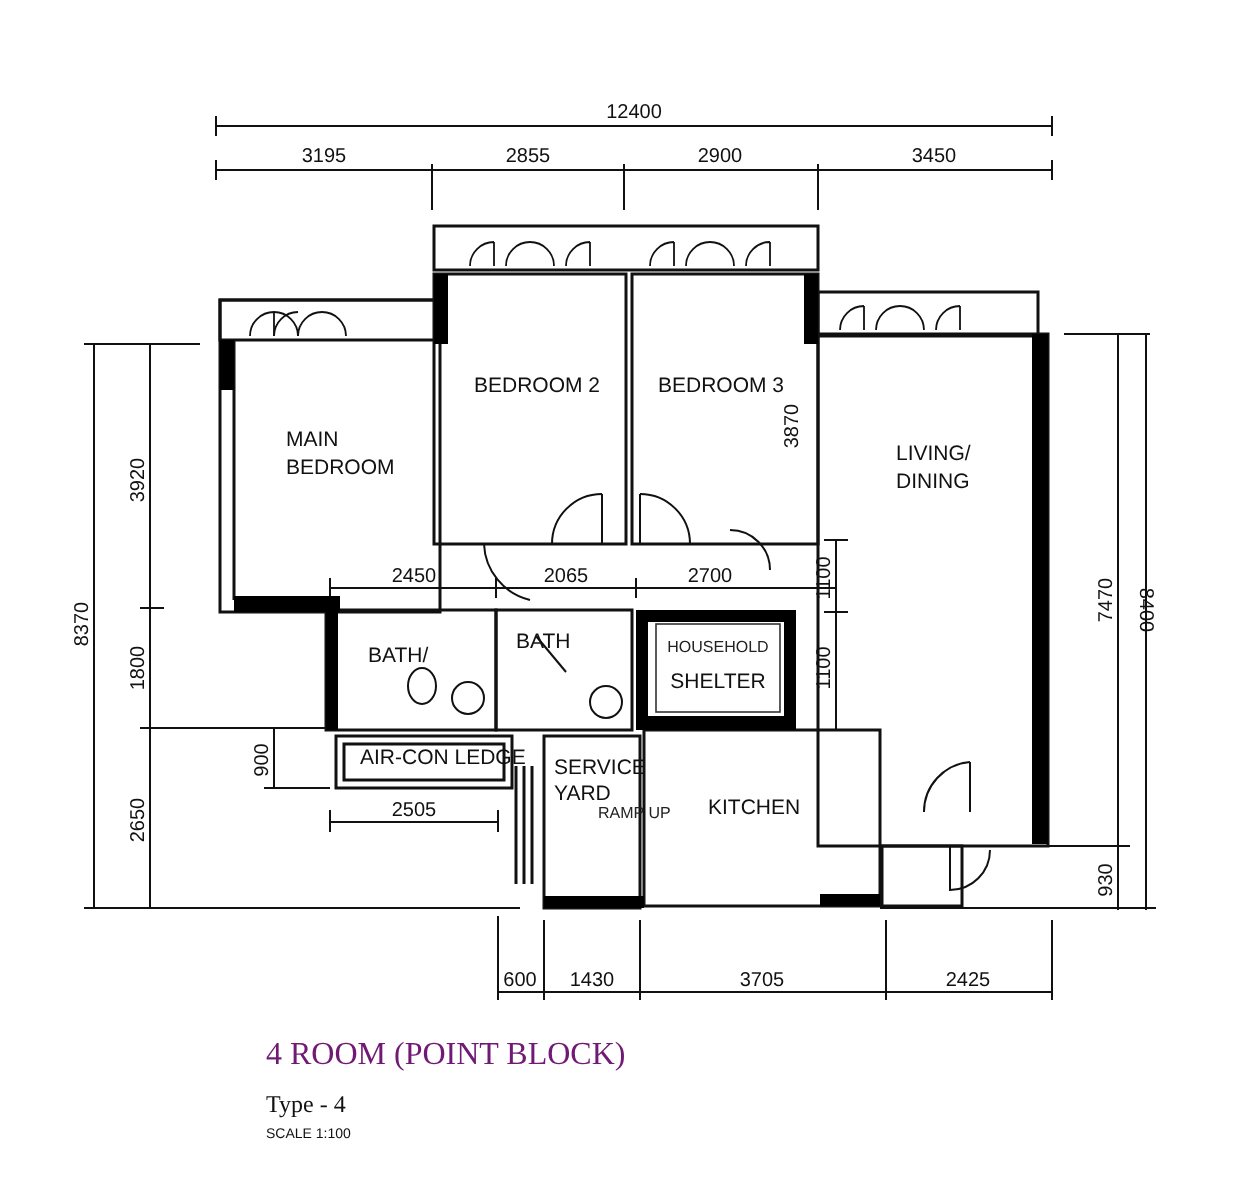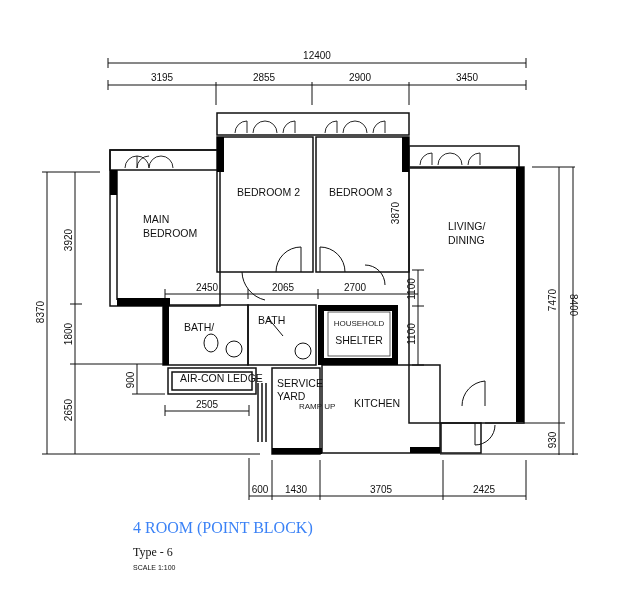--- a/index.html
+++ b/index.html
@@ -1,21 +1,21 @@
 <!DOCTYPE html>
 <html><head>
 <meta charset="utf-8">
 <style>
   html, body { margin:0; padding:0; background:#ffffff; }
   body { width:618px; height:600px; position:relative; overflow:hidden; font-family:"Liberation Sans", sans-serif; }
   svg { position:absolute; left:0; top:0; }
   .dim { font-family:"Liberation Sans", sans-serif; font-size:10px; fill:#111; }
   .room { font-family:"Liberation Sans", sans-serif; font-size:10.5px; fill:#111; }
   .small { font-family:"Liberation Sans", sans-serif; font-size:8px; fill:#222; }
-  .title { position:absolute; left:133px; top:519px; font-family:"Liberation Serif", serif; font-size:16px; color:#3b82f6; }
+  .title { position:absolute; left:133px; top:519px; font-family:"Liberation Serif", serif; font-size:16px; color:#701a75; }
   .subtitle { position:absolute; left:133px; top:545px; font-family:"Liberation Serif", serif; font-size:12px; color:#111; }
   .scale { position:absolute; left:133px; top:564px; font-family:"Liberation Sans", sans-serif; font-size:7px; color:#111; }
 </style>
 </head>
 <body>
 
 <svg width="618" height="600" viewBox="0 0 618 600" xmlns="http://www.w3.org/2000/svg">
   <g stroke="#111" stroke-width="1" fill="none">
 
     <line x1="108" y1="63" x2="526" y2="63"></line>
@@ -186,14 +186,14 @@
   <text class="small" x="359" y="326" text-anchor="middle" font-size="7">HOUSEHOLD</text>
   <text class="room" x="359" y="344" text-anchor="middle" font-size="9">SHELTER</text>
   <text class="room" x="180" y="382" font-size="9">AIR-CON LEDGE</text>
   <text class="room" x="277" y="387">SERVICE</text>
   <text class="room" x="277" y="400">YARD</text>
   <text class="small" x="299" y="409" font-size="4.5">RAMP UP</text>
   <text class="room" x="354" y="407">KITCHEN</text>
 </svg>
 
 <div class="title">4 ROOM (POINT BLOCK)</div>
-<div class="subtitle">Type - 6</div>
+<div class="subtitle">Type - 4</div>
 <div class="scale">SCALE  1:100</div>
 
 </body></html>

